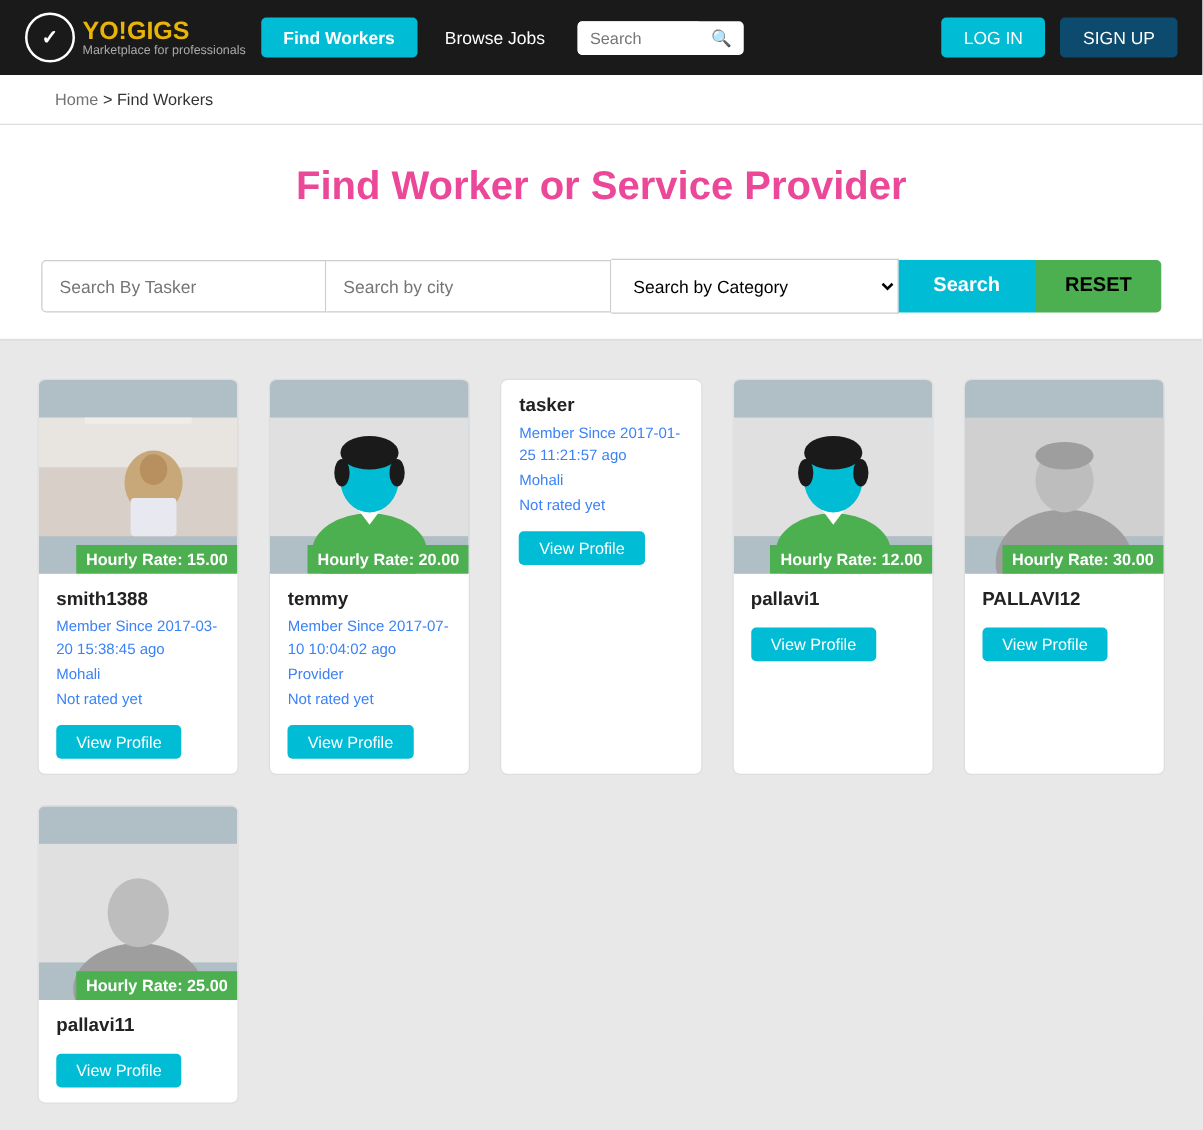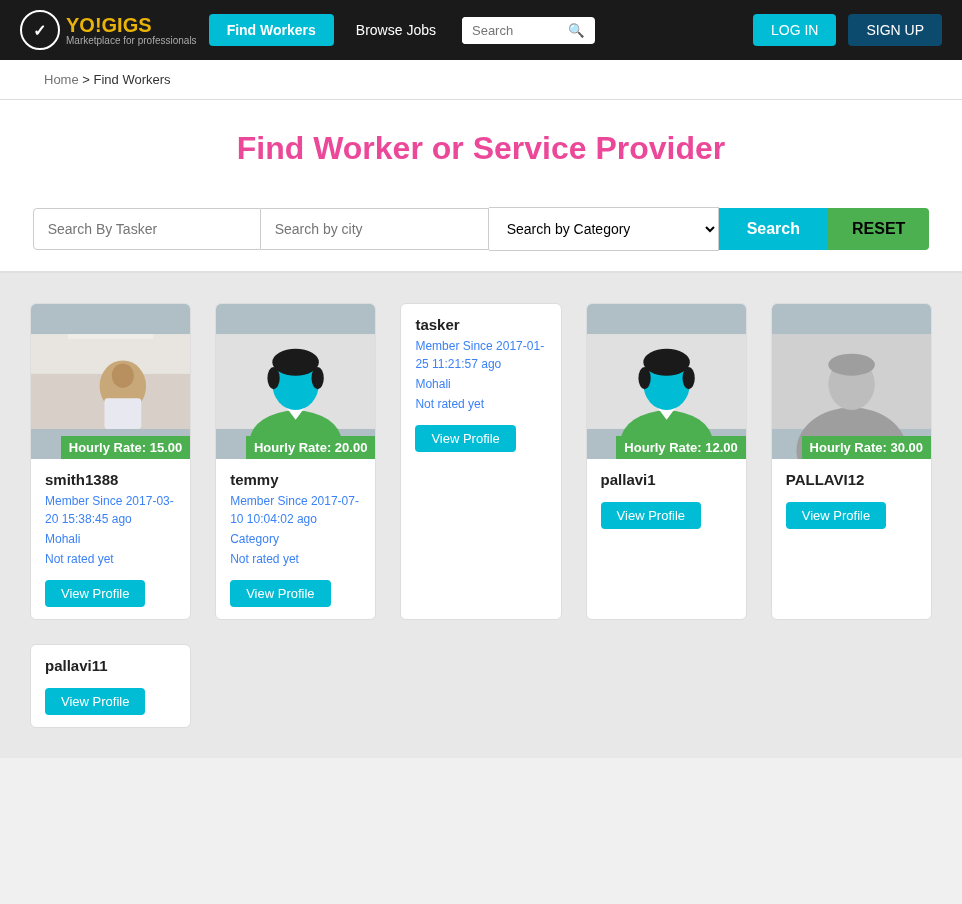--- a/index.html
+++ b/index.html
@@ -256,21 +256,21 @@
 
     <ellipse cx="130" cy="46" rx="38" ry="22" fill="#1a1a1a"></ellipse>
     <ellipse cx="94" cy="72" rx="10" ry="18" fill="#1a1a1a"></ellipse>
     <ellipse cx="166" cy="72" rx="10" ry="18" fill="#1a1a1a"></ellipse>
   </svg>
       <div class="hourly-rate-badge">Hourly Rate: 20.00</div>
     </div>
     <div class="card-body">
       <div class="worker-name">temmy</div>
       <div class="worker-meta">Member Since 2017-07-10 10:04:02 ago</div>
-      <div class="worker-meta">Category</div>
+      <div class="worker-meta">Provider</div>
       <div class="worker-meta">Not rated yet</div>
       <button class="view-profile-btn">View Profile</button>
     </div>
   </div>
       <div class="worker-card">
     <div class="card-body">
       <div class="worker-name">tasker</div>
       <div class="worker-meta">Member Since 2017-01-25 11:21:57 ago</div>
       <div class="worker-meta">Mohali</div>
       <div class="worker-meta">Not rated yet</div>
@@ -316,20 +316,28 @@
     </div>
     <div class="card-body">
       <div class="worker-name">PALLAVI12</div>
       
       
       
       <button class="view-profile-btn">View Profile</button>
     </div>
   </div>
       <div class="worker-card">
+    <div class="card-image-wrap">
+      <svg class="avatar-svg" viewBox="0 0 260 155" xmlns="http://www.w3.org/2000/svg">
+    <rect width="260" height="155" fill="#e0e0e0"></rect>
+    <ellipse cx="130" cy="190" rx="85" ry="60" fill="#9e9e9e"></ellipse>
+    <ellipse cx="130" cy="90" rx="40" ry="45" fill="#bdbdbd"></ellipse>
+  </svg>
+      <div class="hourly-rate-badge">Hourly Rate: 25.00</div>
+    </div>
     <div class="card-body">
       <div class="worker-name">pallavi11</div>
       
       
       
       <button class="view-profile-btn">View Profile</button>
     </div>
   </div>
     </div>
 </div>

